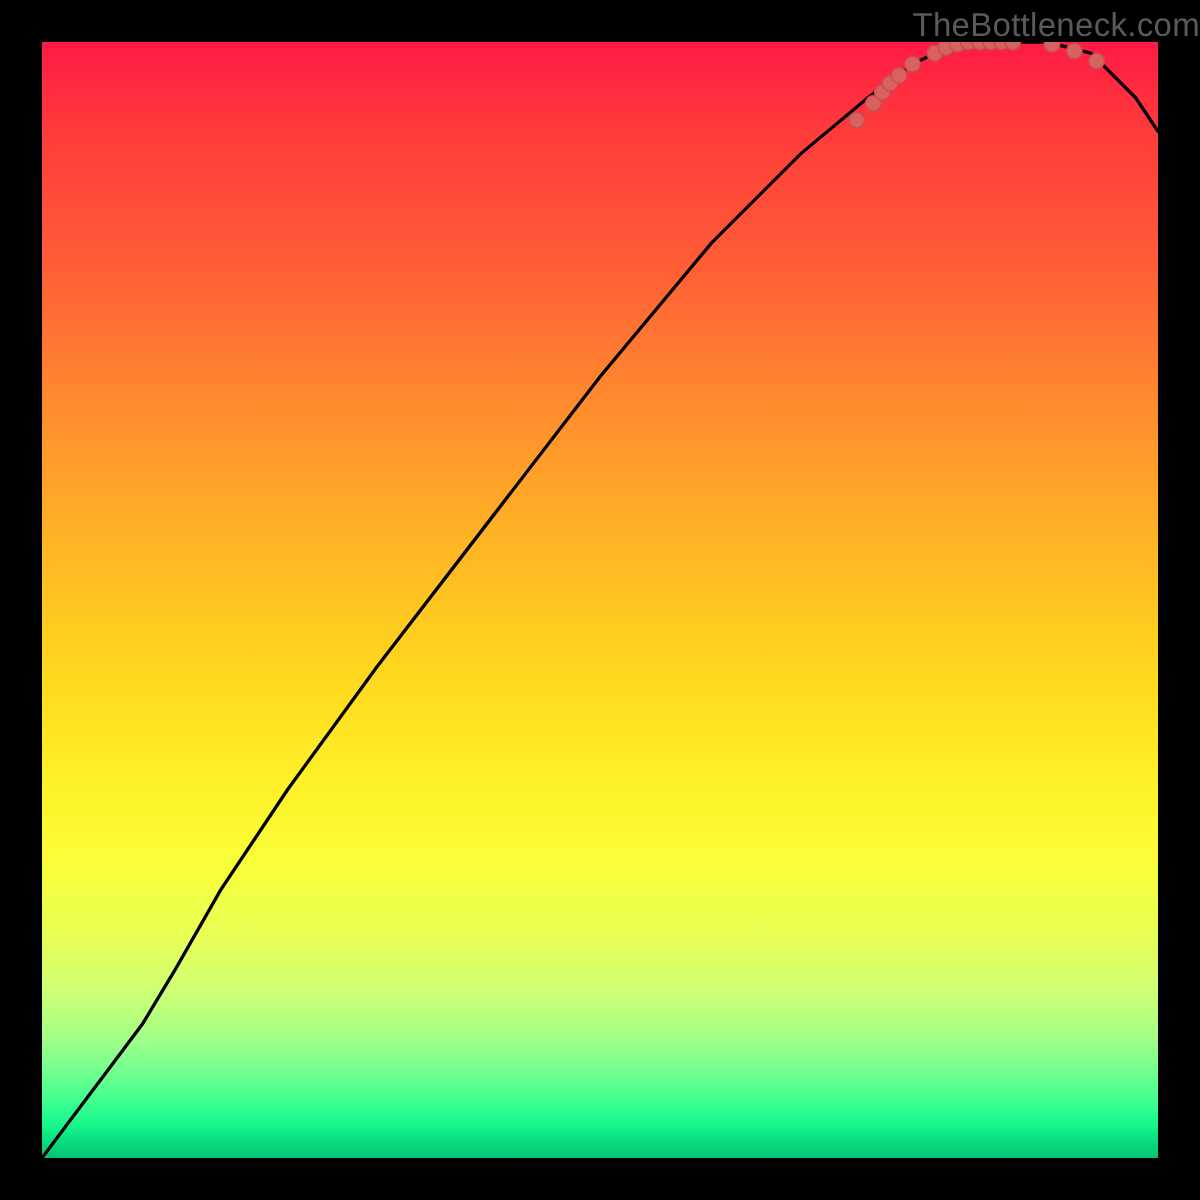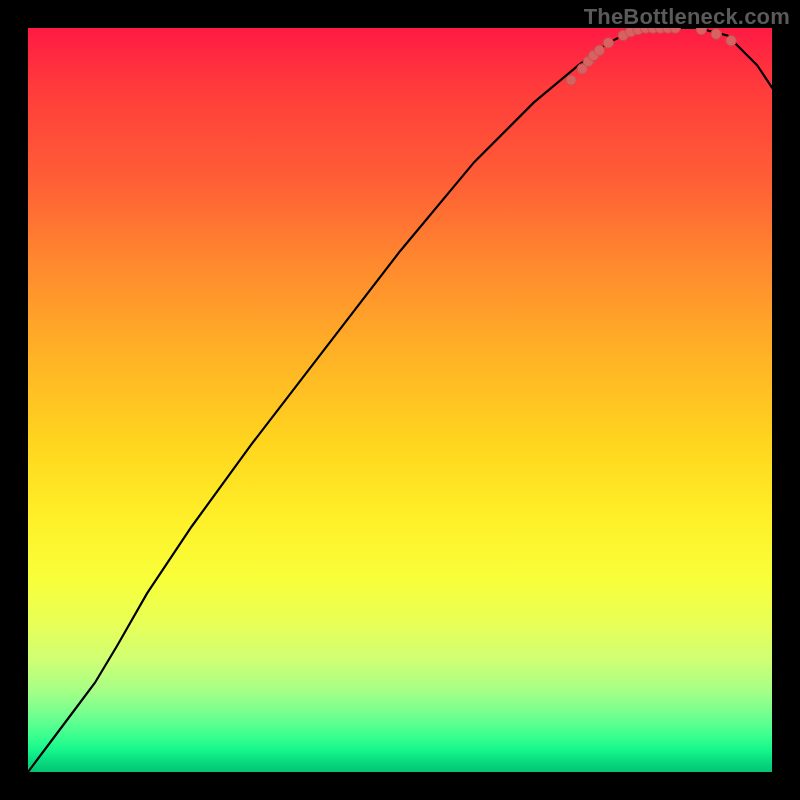--- a/index.html
+++ b/index.html
@@ -48,24 +48,24 @@
   svg.curve {
     position: absolute;
     left: 0;
     top: 0;
     width: 744px;
     height: 744px;
   }
   .watermark {
     position: absolute;
     top: 4px;
-    right: 10px;
+    right: 0;
     color: #5a5a5a;
     font-size: 22px;
-    font-weight: 700;
+    font-weight: 400;
     letter-spacing: 0.2px;
     user-select: none;
   }
 </style>
 </head>
 <body>
 
 <div class="frame">
   <div class="watermark">TheBottleneck.com</div>
   <div class="plot">

